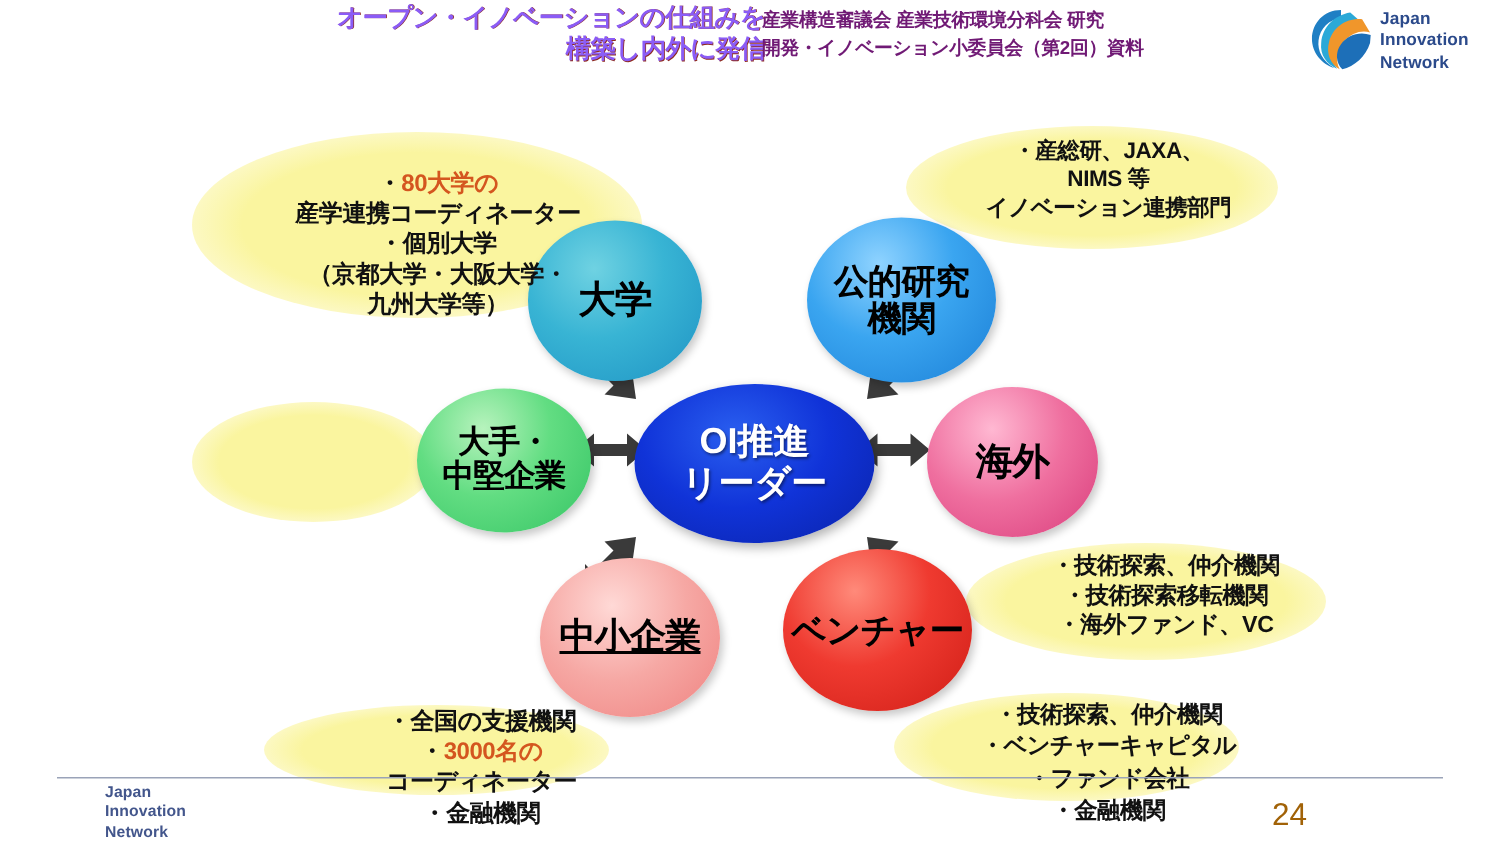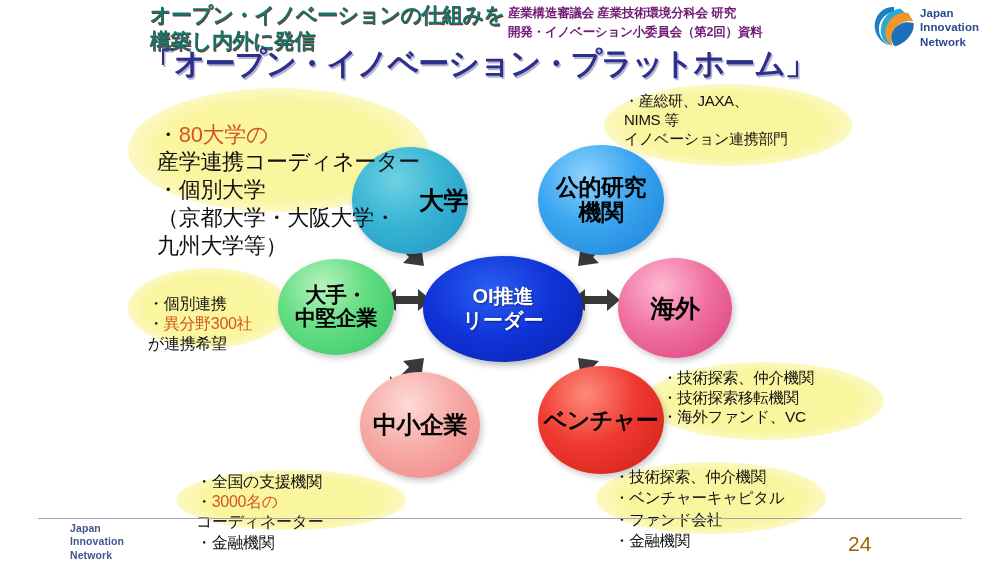--- a/index.html
+++ b/index.html
@@ -7,24 +7,25 @@
     width:1000px;height:562px;overflow:hidden;
     background:#ffffff;
     font-family:"Liberation Sans","DejaVu Sans",sans-serif;
     position:relative;
   }
   #slide{position:relative;width:1000px;height:562px;overflow:hidden;background:#fff;}
 
   
   .hdr-red{
     position:absolute;left:150px;top:2px;width:360px;
-    font-size:21px;font-weight:bold;line-height:1.22;
-    color:#0f766e;letter-spacing:-0.5px;
+    font-size:17px;font-weight:bold;line-height:1.22;
+    color:#8b5cf6;letter-spacing:-0.5px;
     text-shadow:0.5px 0.5px 0 #8e2a1e;
     white-space:pre-line;
+    text-align:right;
   }
   .hdr-meta{
     position:absolute;left:508px;top:4px;width:300px;
     font-size:12.5px;font-weight:bold;line-height:1.5;
     color:#701a75;white-space:pre-line;letter-spacing:-0.2px;
   }
   .main-title{
     position:absolute;left:144px;top:48px;width:700px;
     font-size:31px;font-weight:bold;line-height:1;
     color:#2d2f8f;letter-spacing:-1px;
@@ -39,49 +40,49 @@
     position:absolute;left:48px;top:4px;
     font-size:11.5px;line-height:1.25;color:#2b4a8b;font-weight:bold;
     white-space:pre-line;letter-spacing:.1px;
   }
 
   
   .blob{position:absolute;border-radius:50%;background:#f7f09a;
         filter:blur(0.4px);}
   .blob.b-soft{background:radial-gradient(ellipse at 50% 50%,#faf59f 55%,#fdfad4 78%,rgba(255,255,255,0) 100%);}
 
-  .note{position:absolute;font-weight:normal;color:#111;
-        line-height:1.26;white-space:pre-line;letter-spacing:-0.3px;}
+  .note{position:absolute;font-weight:bold;color:#111;
+        line-height:1.26;white-space:pre-line;letter-spacing:-0.3px;text-align:center;}
   .note .hl{color:#d4561f;}
 
   
   .node{
     position:absolute;border-radius:50%;
     display:flex;align-items:center;justify-content:center;
     text-align:center;font-weight:bold;color:#000;
     line-height:1.08;letter-spacing:-0.5px;
     box-shadow:2px 3px 6px rgba(0,0,0,.22);
   }
   .node span{display:block;white-space:pre-line;}
 
   .n-univ{background:radial-gradient(circle at 38% 30%,#6fd2e2 0%,#38b4d4 45%,#1f93c4 100%);}
   .n-pub {background:radial-gradient(circle at 38% 28%,#8fd3ff 0%,#3aa5f0 45%,#1b7fd6 100%);}
   .n-big {background:radial-gradient(circle at 38% 28%,#b7f3bd 0%,#62dd82 45%,#35c464 100%);}
   .n-ovs {background:radial-gradient(circle at 38% 28%,#ffb8d2 0%,#ef6f9f 48%,#d93d7c 100%);text-align:right;}
-  .n-sme {background:radial-gradient(circle at 40% 30%,#ffd9d6 0%,#f6a8a4 48%,#ef8280 100%);}
-  .n-vc  {background:radial-gradient(circle at 38% 26%,#ff8a7a 0%,#ef3a30 45%,#cf1d16 100%);margin-left:16px;}
+  .n-sme {background:radial-gradient(circle at 40% 30%,#ffd9d6 0%,#f6a8a4 48%,#ef8280 100%);text-decoration:underline;}
+  .n-vc  {background:radial-gradient(circle at 38% 26%,#ff8a7a 0%,#ef3a30 45%,#cf1d16 100%);}
 
   .hub{
     position:absolute;border-radius:50%;
     background:radial-gradient(ellipse at 42% 32%,#2a5ff0 0%,#1033d8 48%,#0a22a8 100%);
     display:flex;align-items:center;justify-content:center;
     box-shadow:2px 3px 7px rgba(0,0,0,.3);
   }
   .hub span{
-    color:#fff;font-weight:bold;font-size:20px;line-height:1.18;
+    color:#fff;font-weight:bold;font-size:24px;line-height:1.18;
     text-align:center;white-space:pre-line;letter-spacing:0px;
     text-shadow:1px 1px 2px rgba(0,0,0,.45);
   }
 
   
   .arrow{position:absolute;}
 
   
   .foot-line{position:absolute;left:38px;top:518px;width:924px;height:1px;background:#9aa3b8;}
   .foot-logo{
@@ -96,21 +97,20 @@
 </style>
 </head>
 <body>
 
 <div id="slide">
 
   <div class="hdr-red">オープン・イノベーションの仕組みを
 構築し内外に発信</div>
   <div class="hdr-meta">産業構造審議会 産業技術環境分科会 研究
 開発・イノベーション小委員会（第2回）資料</div>
-  <div class="main-title">「オープン・イノベーション・プラットホーム」</div>
 
   <div class="logo-tr">
     <svg class="mark" viewBox="0 0 100 100">
       <path d="M50 6 C24 6 6 26 6 50 C6 70 20 88 40 94 C22 84 14 68 16 52 C18 34 32 20 50 18 Z" fill="#1f7fc4"></path>
       <path d="M64 10 C40 14 22 32 20 56 C18 74 28 88 44 95 C34 82 32 66 38 52 C46 34 62 24 80 24 Z" fill="#2aa9d8"></path>
       <path d="M82 20 C58 18 38 32 32 54 C27 72 34 88 48 96 C41 82 44 66 54 54 C66 40 82 36 94 40 Z" fill="#f0962b"></path>
       <path d="M95 44 C78 38 60 44 50 58 C41 70 42 86 52 96 C70 92 88 76 94 56 Z" fill="#1d6fb8"></path>
     </svg>
     <div class="txt">Japan
 Innovation
@@ -144,21 +144,21 @@
     <g fill="#3a3a3a" transform="translate(0,44) scale(1,-1)">
       <path d="M6 4 L22 4 L17 9 L31 23 L37 17 L40 38 L19 35 L25 29 L11 15 L6 20 Z"></path>
     </g>
   </svg>
   <svg class="arrow" style="left:572px;top:352px;width:46px;height:44px;" viewBox="0 0 46 44">
     <g fill="#3a3a3a" transform="translate(46,44) scale(-1,-1)">
       <path d="M6 4 L22 4 L17 9 L31 23 L37 17 L40 38 L19 35 L25 29 L11 15 L6 20 Z"></path>
     </g>
   </svg>
 
-  <div class="node n-univ" style="left:352px;top:147px;width:116px;height:107px;font-size:25px;justify-content:flex-end;">
+  <div class="node n-univ" style="left:352px;top:147px;width:116px;height:107px;font-size:25px;">
     <span>大学</span>
   </div>
 
   <div class="node n-big" style="left:278px;top:259px;width:116px;height:96px;font-size:21px;">
     <span>大手・
 中堅企業</span>
   </div>
 
   <div class="node n-pub" style="left:538px;top:145px;width:126px;height:110px;font-size:23px;">
     <span>公的研究
@@ -175,37 +175,32 @@
 
   <div class="node n-vc" style="left:522px;top:366px;width:126px;height:108px;font-size:23px;">
     <span>ベンチャー</span>
   </div>
 
   <div class="hub" style="left:423px;top:256px;width:160px;height:106px;">
     <span>OI推進
 リーダー</span>
   </div>
 
-  <div class="note" style="left:157px;top:93px;width:270px;font-size:22px;">
+  <div class="note" style="left:157px;top:93px;width:270px;font-size:16px;">
     <span>・</span><span class="hl">80大学の</span><span style="white-space:pre-line;">
  産学連携コーディネーター
 ・個別大学
  （京都大学・大阪大学・
   九州大学等）</span>
   </div>
 
   <div class="note" style="left:624px;top:92px;width:230px;font-size:15px;">・産総研、JAXA、
   NIMS 等
 イノベーション連携部門</div>
 
-  <div class="note" style="left:148px;top:274px;width:170px;font-size:16px;">
-    <span style="white-space:pre-line;">・個別連携
-・</span><span class="hl">異分野300社</span><span style="white-space:pre-line;">
- が連携希望</span>
-  </div>
 
   <div class="note" style="left:662px;top:368px;width:230px;font-size:15.5px;">・技術探索、仲介機関
 ・技術探索移転機関
 ・海外ファンド、VC</div>
 
   <div class="note" style="left:196px;top:452px;width:250px;font-size:16px;">
     <span style="white-space:pre-line;">・全国の支援機関
 ・</span><span class="hl">3000名の</span><span style="white-space:pre-line;">
    コーディネーター
 ・金融機関</span>

